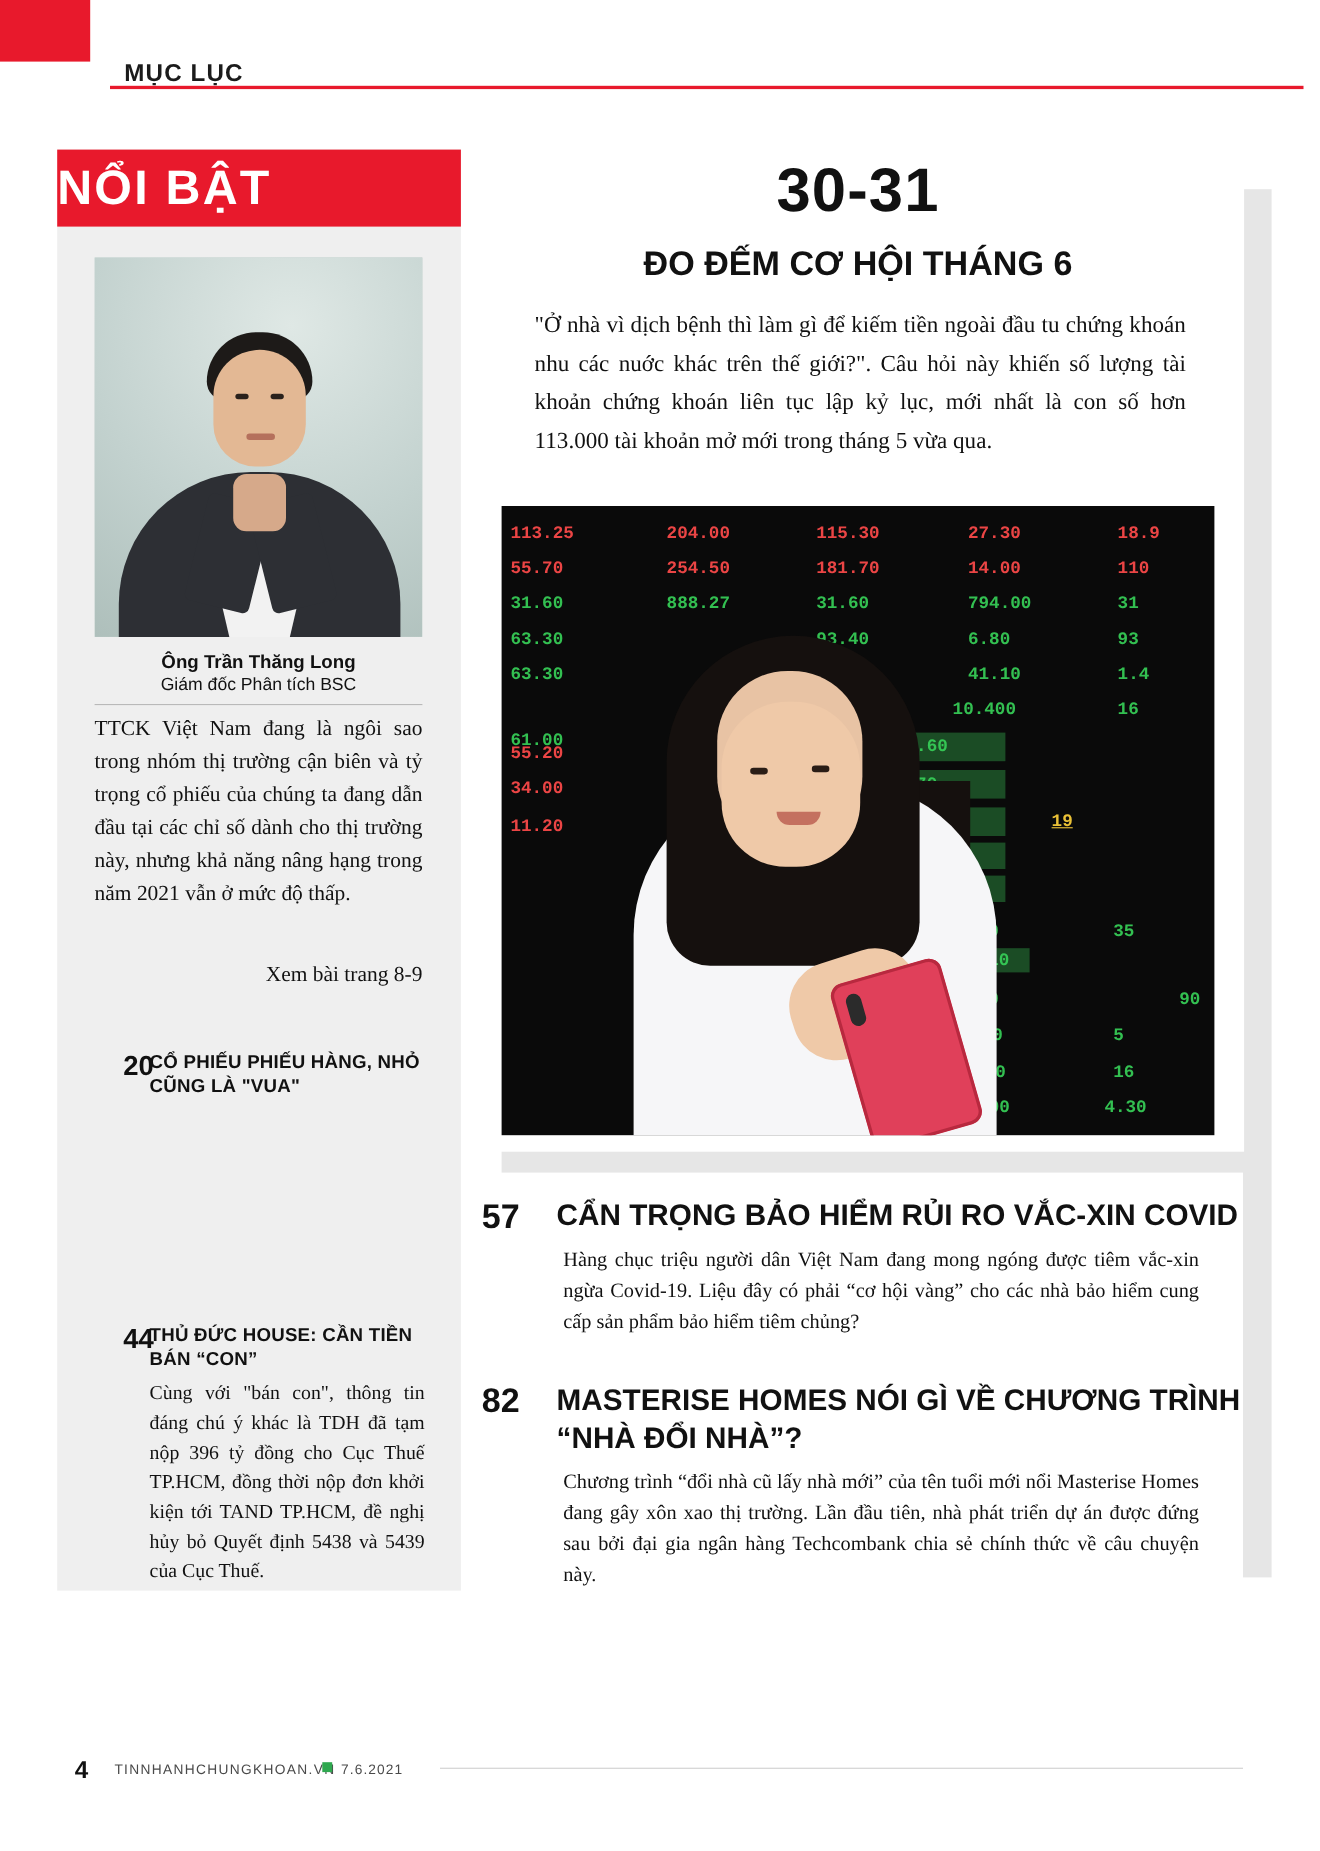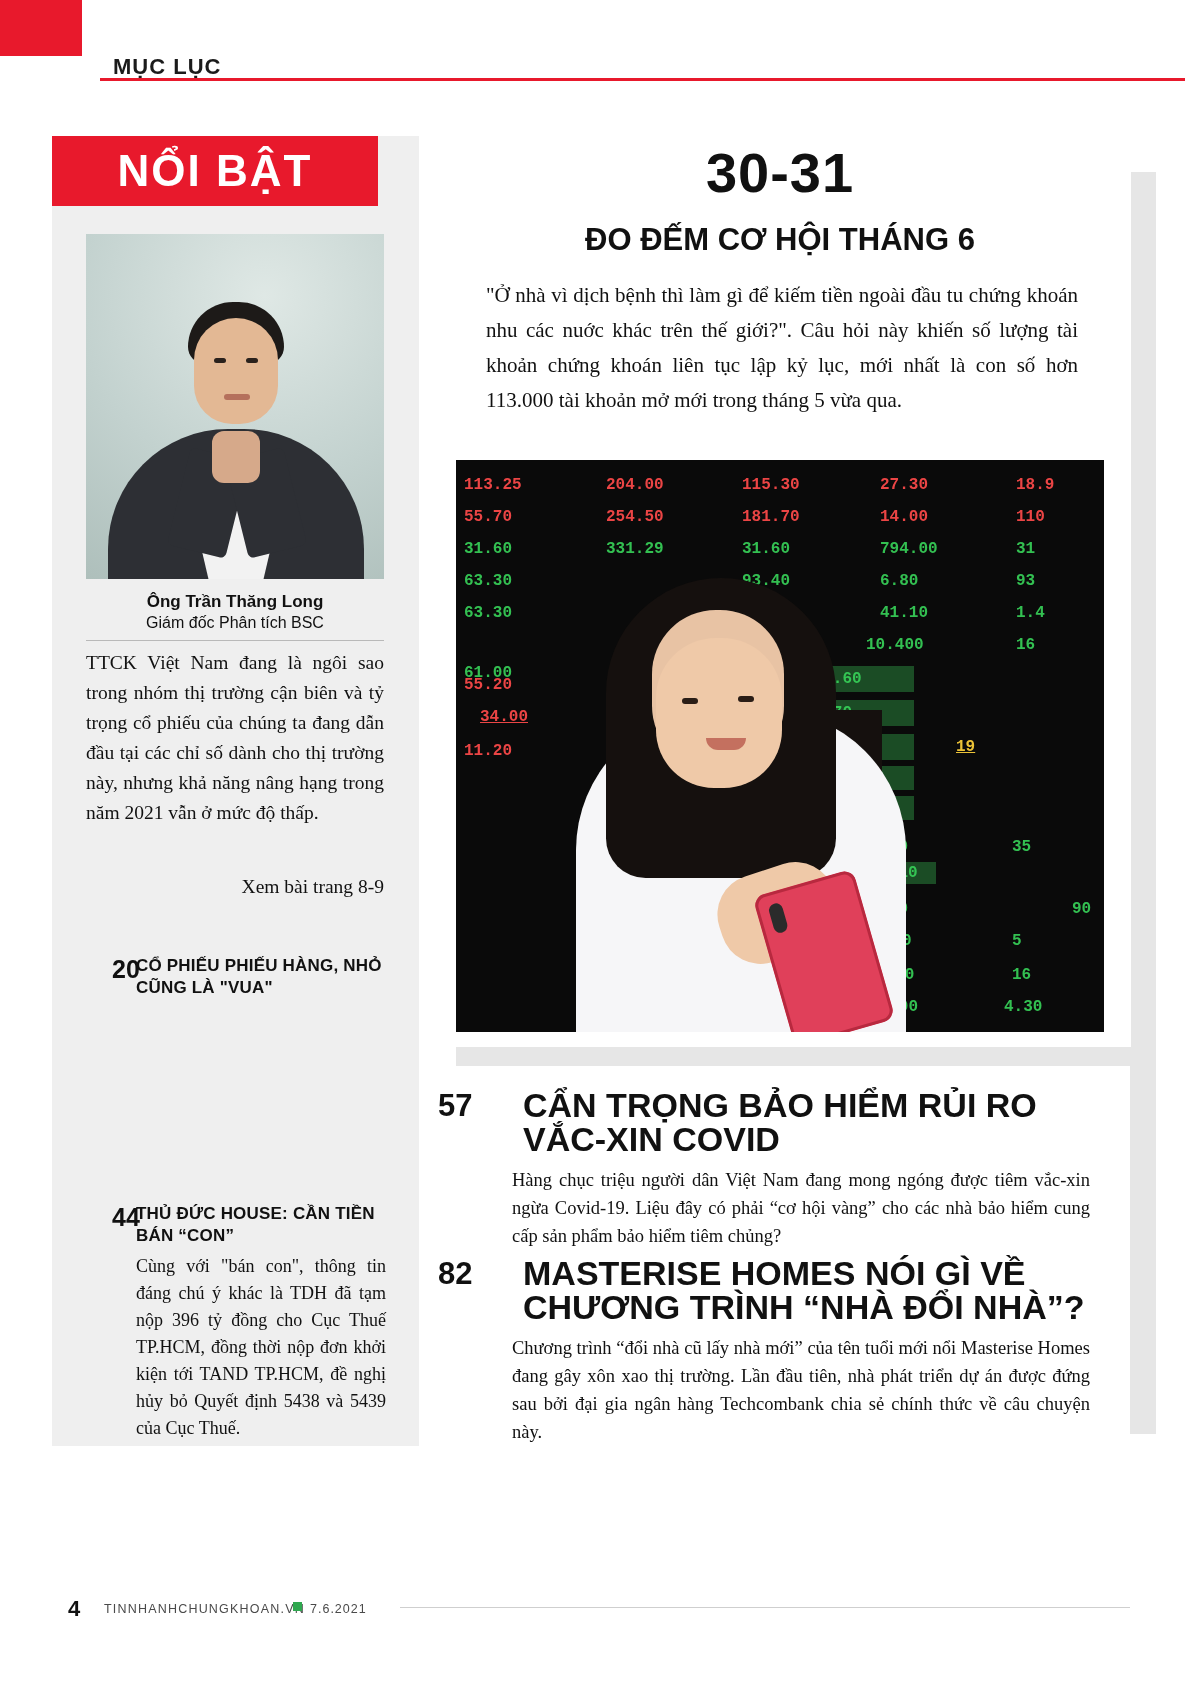--- a/index.html
+++ b/index.html
@@ -19,22 +19,22 @@
   }
   .muc-luc{
     position:absolute;left:113px;top:54px;
     font-size:22px;font-weight:bold;letter-spacing:1px;color:#1b1b1b;
   }
   
   .left-grey{
     position:absolute;left:52px;top:136px;width:367px;height:1310px;background:#efefef;
   }
   .noibat{
-    position:absolute;left:52px;top:136px;width:326px;height:70px;background:#e8192c;
-    display:flex;align-items:center;justify-content:center;
+    position:absolute;left:52px;top:136px;width:367px;height:70px;background:#e8192c;
+    display:flex;align-items:center;
   }
   .noibat span{
     color:#ffffff;font-size:44px;font-weight:bold;letter-spacing:2px;
   }
   .portrait{
     position:absolute;left:86px;top:234px;width:298px;height:345px;
     background:linear-gradient(160deg,#c8d6d3 0%,#b9cac6 40%,#dfe7e4 100%);
     overflow:hidden;
   }
   
@@ -153,21 +153,21 @@
     box-shadow:inset 0 0 0 3px #b8293f;
   }
   .phone-cam{position:absolute;left:12px;top:12px;width:14px;height:30px;background:#2b2b2b;border-radius:7px;}
 
   
   .bottom-card{
     position:absolute;left:430px;top:1066px;width:700px;height:390px;background:#ffffff;
   }
   .bitem{position:absolute;left:438px;width:690px;}
   .bitem .bnum{position:absolute;left:0;top:0;font-size:31px;font-weight:bold;color:#111;}
-  .bitem .bttl{margin-left:85px;font-size:34px;font-weight:bold;color:#111;line-height:34px;}
+  .bitem .bttl{margin-left:68px;font-size:27px;font-weight:bold;color:#111;line-height:34px;}
   .bitem .bbody{
     margin-left:74px;margin-top:10px;width:578px;
     font-family:"Liberation Serif", serif;font-size:18.5px;line-height:28px;color:#111;text-align:justify;
   }
   #bitem57{top:1088px;}
   #bitem82{top:1256px;}
 
   
   .footer-num{position:absolute;left:68px;top:1596px;font-size:22px;font-weight:bold;color:#111;}
   .footer-site{position:absolute;left:104px;top:1602px;font-size:12.5px;letter-spacing:1.2px;color:#4a4a4a;}
@@ -234,21 +234,21 @@
   <div class="tick r" style="left:424px;top:16px;">27.30</div>
   <div class="tick r" style="left:560px;top:16px;">18.9</div>
 
   <div class="tick r" style="left:8px;top:48px;">55.70</div>
   <div class="tick r" style="left:150px;top:48px;">254.50</div>
   <div class="tick r" style="left:286px;top:48px;">181.70</div>
   <div class="tick r" style="left:424px;top:48px;">14.00</div>
   <div class="tick r" style="left:560px;top:48px;">110</div>
 
   <div class="tick g" style="left:8px;top:80px;">31.60</div>
-  <div class="tick g" style="left:150px;top:80px;">331.29</div>
+  <div class="tick g" style="left:150px;top:80px;">888.27</div>
   <div class="tick g" style="left:286px;top:80px;">31.60</div>
   <div class="tick g" style="left:424px;top:80px;">794.00</div>
   <div class="tick g" style="left:560px;top:80px;">31</div>
 
   <div class="tick g" style="left:8px;top:112px;">63.30</div>
   <div class="tick g" style="left:286px;top:112px;">93.40</div>
   <div class="tick g" style="left:424px;top:112px;">6.80</div>
   <div class="tick g" style="left:560px;top:112px;">93</div>
 
   <div class="tick g" style="left:8px;top:144px;">63.30</div>
@@ -258,21 +258,21 @@
 
   <div class="tick g" style="left:8px;top:176px;margin-top:28px;">61.00</div>
   <div class="tick g" style="left:286px;top:176px;">34.60</div>
   <div class="tick g" style="left:410px;top:176px;">10.400</div>
   <div class="tick g" style="left:560px;top:176px;">16</div>
 
   <div class="tick r" style="left:8px;top:216px;">55.20</div>
   <div class="hl" style="left:330px;top:206px;width:128px;height:26px;"></div>
   <div class="tick g" style="left:348px;top:210px;">113.60</div>
 
-  <div class="tick r" style="left:24px;top:248px;text-decoration:underline;">34.00</div>
+  <div class="tick r" style="left:8px;top:248px;">34.00</div>
   <div class="hl" style="left:330px;top:240px;width:128px;height:26px;"></div>
   <div class="tick g" style="left:348px;top:244px;">14.70</div>
 
   <div class="tick r" style="left:8px;top:282px;">11.20</div>
   <div class="hl" style="left:330px;top:274px;width:128px;height:26px;"></div>
   <div class="tick g" style="left:348px;top:278px;">453.70</div>
   <div class="tick y" style="left:500px;top:278px;">19</div>
 
   <div class="hl" style="left:330px;top:306px;width:128px;height:24px;"></div>
   <div class="tick g" style="left:350px;top:310px;">38.60</div>

